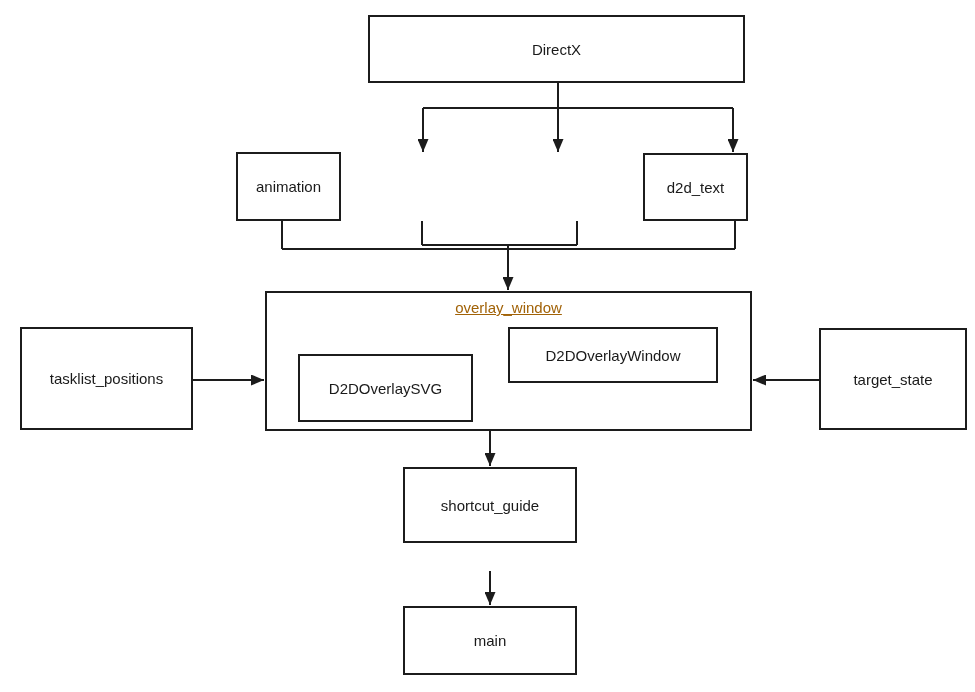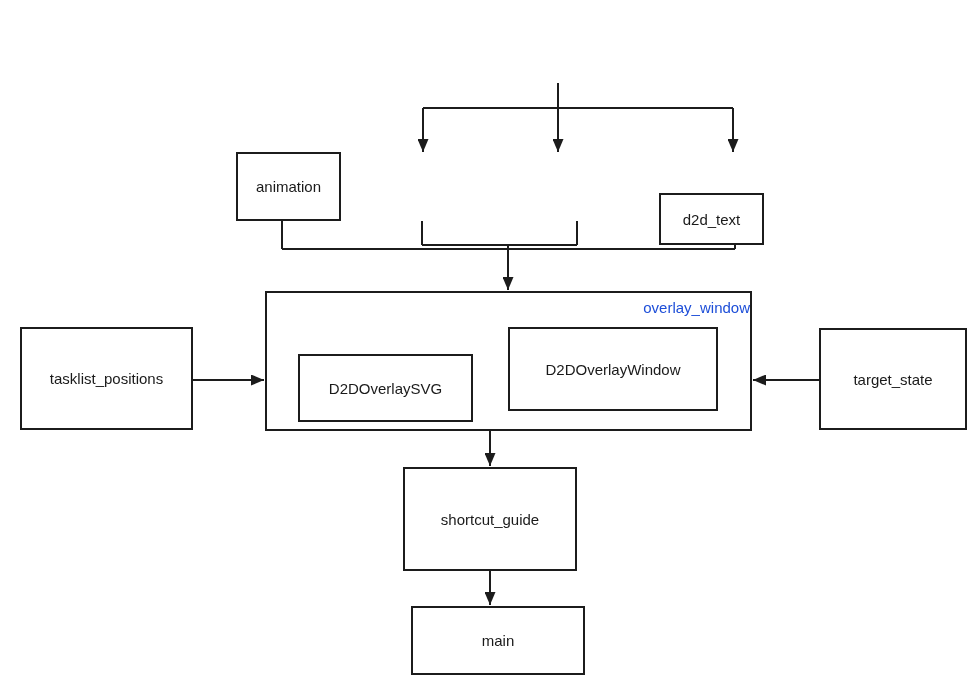--- a/index.html
+++ b/index.html
@@ -39,37 +39,38 @@
     position: absolute;
     box-sizing: border-box;
     border: 2px solid #1c1c1c;
     background: #ffffff;
   }
   .group-label {
     position: absolute;
     left: 0;
     right: 0;
     top: 6px;
-    text-align: right;
+    text-align: center;
     font-size: 15px;
-    color: #1d4ed8;
+    color: #a16207;
+    text-decoration: underline;
   }
   
   #n-directx            { left: 368px; top: 15px;  width: 377px; height: 68px; }
   #n-animation          { left: 236px; top: 152px; width: 105px; height: 69px; }
   #n-d2d-svg            { left: 368px; top: 153px; width: 105px; height: 68px; }
   #n-d2d-window         { left: 508px; top: 153px; width: 139px; height: 68px; }
-  #n-d2d-text           { left: 659px; top: 153px; width: 105px; height: 52px; margin-top: 40px; }
+  #n-d2d-text           { left: 643px; top: 153px; width: 105px; height: 68px; }
   #n-overlay-window     { left: 265px; top: 291px; width: 487px; height: 140px; }
   #n-d2d-overlay-svg    { left: 298px; top: 327px; width: 175px; height: 68px; margin-top: 27px; }
-  #n-d2d-overlay-window { left: 508px; top: 327px; width: 210px; height: 84px; }
+  #n-d2d-overlay-window { left: 508px; top: 327px; width: 210px; height: 56px; }
   #n-tasklist-positions { left: 20px;  top: 327px; width: 173px; height: 103px; }
   #n-target-state       { left: 819px; top: 328px; width: 148px; height: 102px; }
-  #n-shortcut-guide     { left: 403px; top: 467px; width: 174px; height: 104px; }
-  #n-main               { left: 403px; top: 606px; width: 174px; height: 69px; margin-left: 8px; }
+  #n-shortcut-guide     { left: 403px; top: 467px; width: 174px; height: 76px; }
+  #n-main               { left: 403px; top: 606px; width: 174px; height: 69px; }
 </style>
 </head>
 <body>
 
 <div class="canvas">
 
   <svg class="connectors" viewBox="0 0 975 692" xmlns="http://www.w3.org/2000/svg">
     <defs>
       <marker id="arrow" markerUnits="userSpaceOnUse" markerWidth="13" markerHeight="11" refX="13" refY="5.5" orient="auto">
         <path d="M0,0 L13,5.5 L0,11 Z" fill="#1c1c1c"></path>
@@ -101,20 +102,21 @@
       <g>
         <line x1="490" y1="431" x2="490" y2="466" marker-end="url(#arrow)"></line>
       </g>
 
       <g>
         <line x1="490" y1="571" x2="490" y2="605" marker-end="url(#arrow)"></line>
       </g>
     </g>
   </svg>
 
+  <div id="n-directx" class="node">DirectX</div>
 
   <div id="n-animation" class="node">animation</div>
 
 
 
   <div id="n-d2d-text" class="node">d2d_text</div>
 
   <div id="n-overlay-window" class="group">
     <div class="group-label">overlay_window</div>
   </div>

